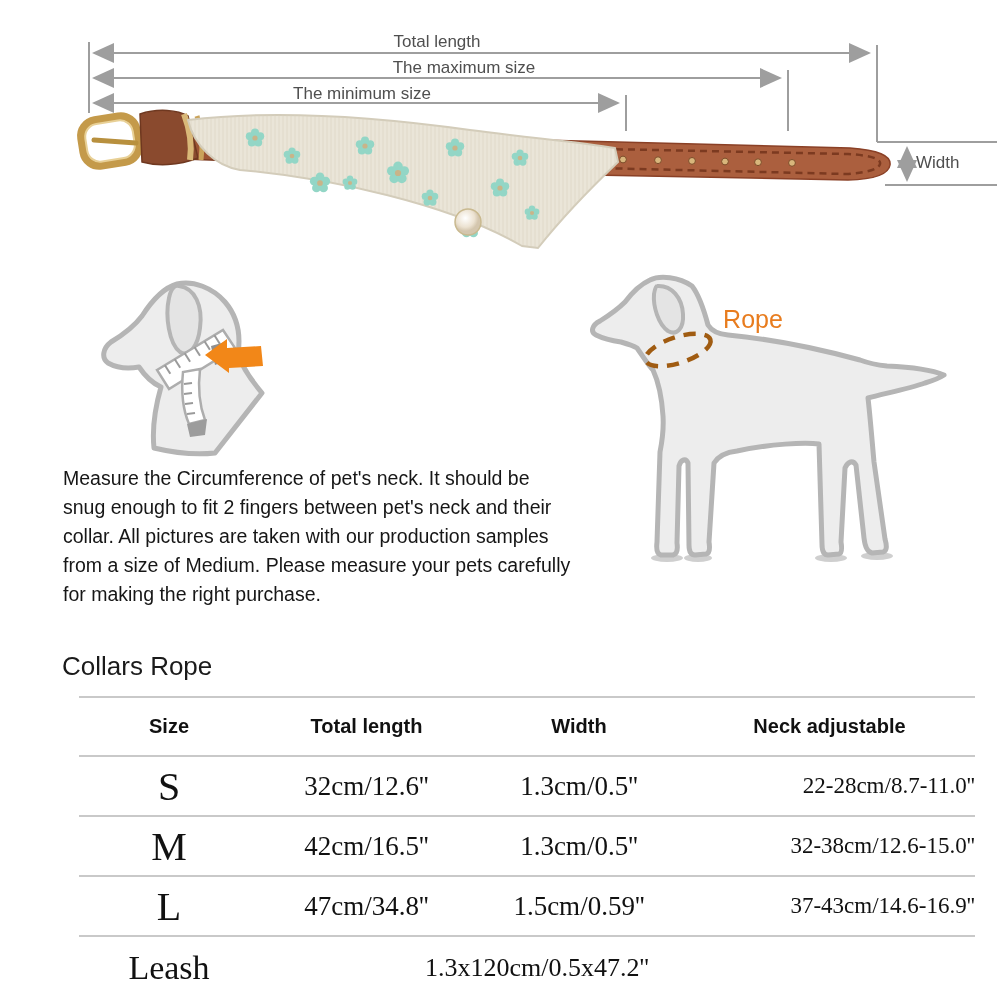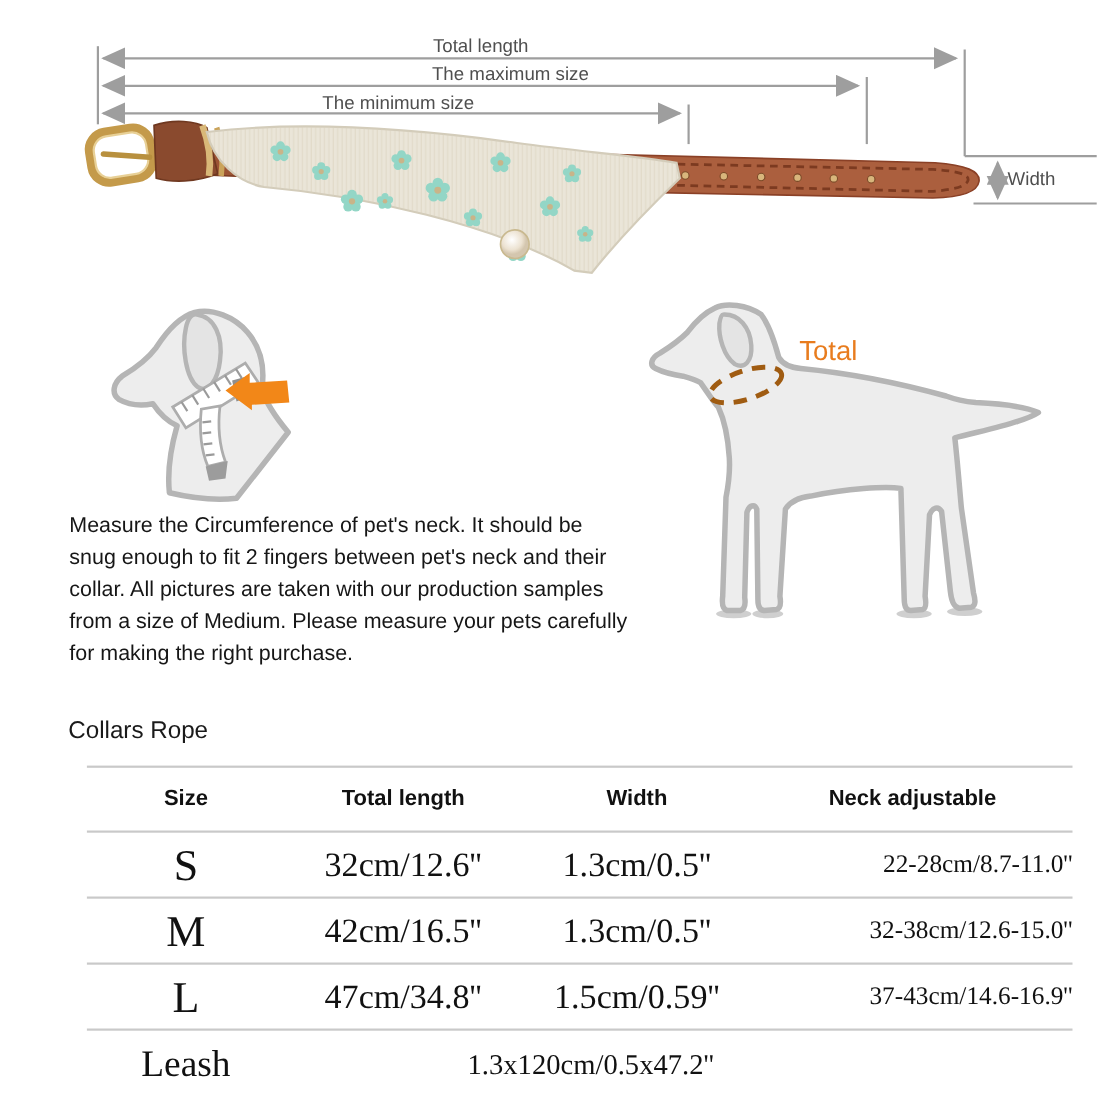--- a/index.html
+++ b/index.html
@@ -6,32 +6,32 @@
   #stage{position:relative;width:1000px;height:1000px;background:#ffffff;overflow:hidden;
          font-family:"Liberation Sans","DejaVu Sans",sans-serif;}
   .abs{position:absolute;}
   .measure-label{position:absolute;transform:translateX(-50%);font-size:17px;color:#4f4f4f;
                  white-space:nowrap;}
   .width-label{position:absolute;font-size:17px;color:#4f4f4f;white-space:nowrap;}
   .neck-label{position:absolute;transform:translateX(-50%);font-size:25px;color:#e87c1e;
               white-space:nowrap;}
   .instructions{position:absolute;left:63px;top:464px;width:620px;font-size:19.5px;
                 line-height:29px;color:#161616;white-space:pre-line;}
-  .table-title{position:absolute;left:62px;top:651px;font-size:22px;color:#1a1a1a;}
+  .table-title{position:absolute;left:62px;top:651px;font-size:26px;color:#1a1a1a;}
   .size-table{position:absolute;left:79px;top:696px;width:896px;border-top:2px solid #c9c9c9;}
   .t-row{display:grid;grid-template-columns:180px 215px 210px 291px;align-items:center;
          border-bottom:2px solid #c9c9c9;}
   .t-row.header{height:57px;}
   .t-row.data{height:58px;}
   .t-row.leash{height:62px;border-bottom:none;grid-template-columns:180px 716px;}
   .t-cell{text-align:center;}
   .h-cell{font-weight:bold;font-size:20px;color:#111;}
   .serif{font-family:"Liberation Serif","DejaVu Serif",serif;color:#111;}
   .size-letter{font-size:40px;}
-  .val{font-size:31px;}
+  .val{font-size:27px;}
   .val-small{font-size:23px;text-align:right;}
   .leash-label{font-size:34px;}
   .leash-val{font-size:26px;padding-right:160px;}
 </style>
 </head>
 <body>
 
 <div id="stage">
 
   <svg class="abs" style="left:0;top:0" width="1000" height="210" viewBox="0 0 1000 210">
@@ -158,21 +158,21 @@
       <ellipse cx="102" cy="288" rx="16" ry="4"></ellipse>
         <ellipse cx="133" cy="288" rx="14" ry="4"></ellipse>
       <ellipse cx="266" cy="288" rx="16" ry="4"></ellipse>
         <ellipse cx="312" cy="286" rx="16" ry="4"></ellipse>
     </g>
     <path d="M35 51 C27 55 25 62 31 65 C39 69 49 71 56 72 C63 74 69 76 72 78 C79 88 84 96 88 100 C94 113 97 130 98 146 C99 162 97 172 95 182 L92 272 C91 280 92 284 96 285 L108 285 C112 284 113 280 112 273 L114 196 C116 189 121 188 123 193 L124 275 C124 282 126 285 130 285 L141 284 C145 283 145 278 144 272 L149 193 C154 185 163 182 172 181 C205 174 240 172 254 174 L257 274 C257 281 259 285 263 285 L274 284 C277 283 277 278 276 272 L280 198 C283 191 288 190 291 195 L299 268 C300 277 302 282 307 283 L318 282 C322 281 322 276 320 269 L309 192 C307 170 305 145 303 128 C317 124 343 119 360 113 C370 110 376 107 379 105 C367 100 345 97 322 96 C312 95 303 93 295 90 C255 79 205 69 163 65 C152 64 146 60 143 55 C139 40 134 25 127 16 C114 7 95 5 85 10 C74 15 66 24 60 32 C52 40 43 46 35 51 Z" fill="#ededed" stroke="#b5b5b5" stroke-width="5" stroke-linejoin="round"></path>
     <path d="M92 16 C107 15 117 28 118 44 C119 58 112 66 103 61 C93 54 88 36 89 24 C90 18 91 16 92 16 Z" fill="#e4e4e4" stroke="#b5b5b5" stroke-width="4"></path>
     <ellipse cx="113" cy="80" rx="34" ry="13" transform="rotate(-18 113 80)" fill="none" stroke="#a05c12" stroke-width="4.5" stroke-dasharray="12 9"></ellipse>
   </svg>
 
-  <div class="neck-label" style="left:753px;top:305px">Total</div>
+  <div class="neck-label" style="left:753px;top:305px">Rope</div>
 
   <div class="instructions">Measure the Circumference of pet's neck. It should be
 snug enough to fit 2 fingers between pet's neck and their
 collar. All pictures are taken with our production samples
 from a size of Medium. Please measure your pets carefully
 for making the right purchase.</div>
 
   <div class="table-title">Collars Rope</div>
 
   <div class="size-table">

